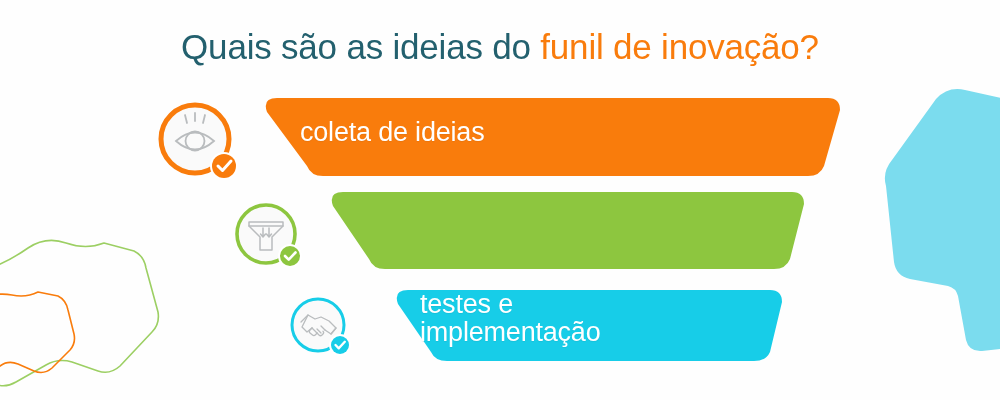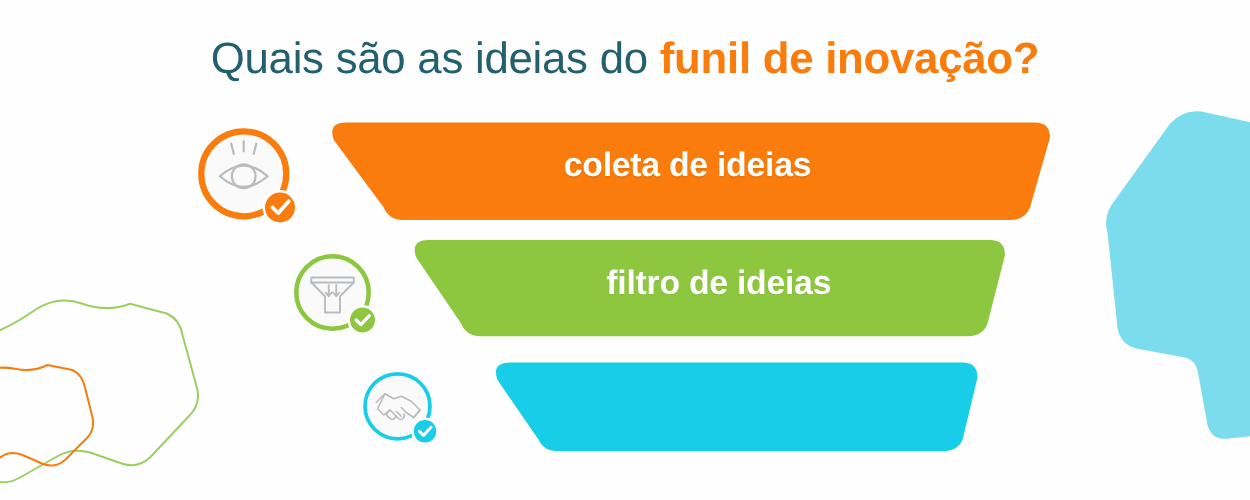--- a/index.html
+++ b/index.html
@@ -38,34 +38,34 @@
     text-align: center;
     font-size: 35px;
     font-weight: 400;
     letter-spacing: -0.2px;
     color: #23606e;
     white-space: nowrap;
     line-height: 46px;
   }
   #title .accent {
     color: #f97c0c;
-    font-weight: 700;
+    font-weight: 400;
   }
 
   
   #funnel {
     position: absolute;
     left: 0; top: 0;
     width: 1000px; height: 400px;
   }
   .band-label {
     position: absolute;
     color: #ffffff;
-    font-weight: 700;
-    text-align: center;
+    font-weight: 400;
+    text-align: left;
     line-height: 1.04;
     letter-spacing: -0.2px;
     text-shadow: 0 1px 1px rgba(0,0,0,0.06);
     pointer-events: none;
   }
   #label-0 { left: 300px; top: 118px; width: 500px; font-size: 27px; }
   #label-1 { left: 360px; top: 212px; width: 430px; font-size: 27px; }
   #label-2 { left: 420px; top: 290px; width: 330px; font-size: 27px; }
 
   
@@ -97,21 +97,24 @@
     <span>Quais são as ideias do </span><span class="accent">funil de inovação?</span>
   </div>
 
   <svg id="funnel" viewBox="0 0 1000 400" xmlns="http://www.w3.org/2000/svg">
     <path d="M277 98 L828 98 Q840 98 840 110 L824 166 Q820 176 808 176 L323 176 Q311 176 307 166 L267 112 Q262 98 277 98 Z" fill="#f97c0c"></path>
     <path d="M343 192 L792 192 Q804 192 804 204 L790 259 Q786 269 774 269 L385 269 Q373 269 369 259 L333 206 Q328 192 343 192 Z" fill="#8dc63f"></path>
     <path d="M408 290 L770 290 Q782 290 782 302 L770 352 Q766 361 754 361 L447 361 Q435 361 431 352 L398 304 Q393 290 408 290 Z" fill="#17cde8"></path>
   </svg>
 
   <div class="band-label" id="label-0">coleta de ideias</div>
-  <div class="band-label" id="label-1">filtro de ideias</div>
+  <div class="band-label" id="label-2">
+    <div>testes e</div>
+    <div>implementação</div>
+  </div>
 
   <div class="icon-node" id="icon-0">
     <svg viewBox="0 0 84 84" xmlns="http://www.w3.org/2000/svg">
       <circle cx="40" cy="39" r="34" fill="#fafafa"></circle>
       <circle cx="40" cy="39" r="34" fill="none" stroke="#f97c0c" stroke-width="5"></circle>
       <g fill="none" stroke="#b9bcbe" stroke-width="1.8" stroke-linecap="round">
         <path d="M21 41 Q40 24 59 41 Q40 58 21 41 Z"></path>
         <circle cx="40" cy="41" r="9.5"></circle>
         <line x1="32" y1="23" x2="30" y2="15"></line>
         <line x1="40" y1="21" x2="40" y2="13"></line>

